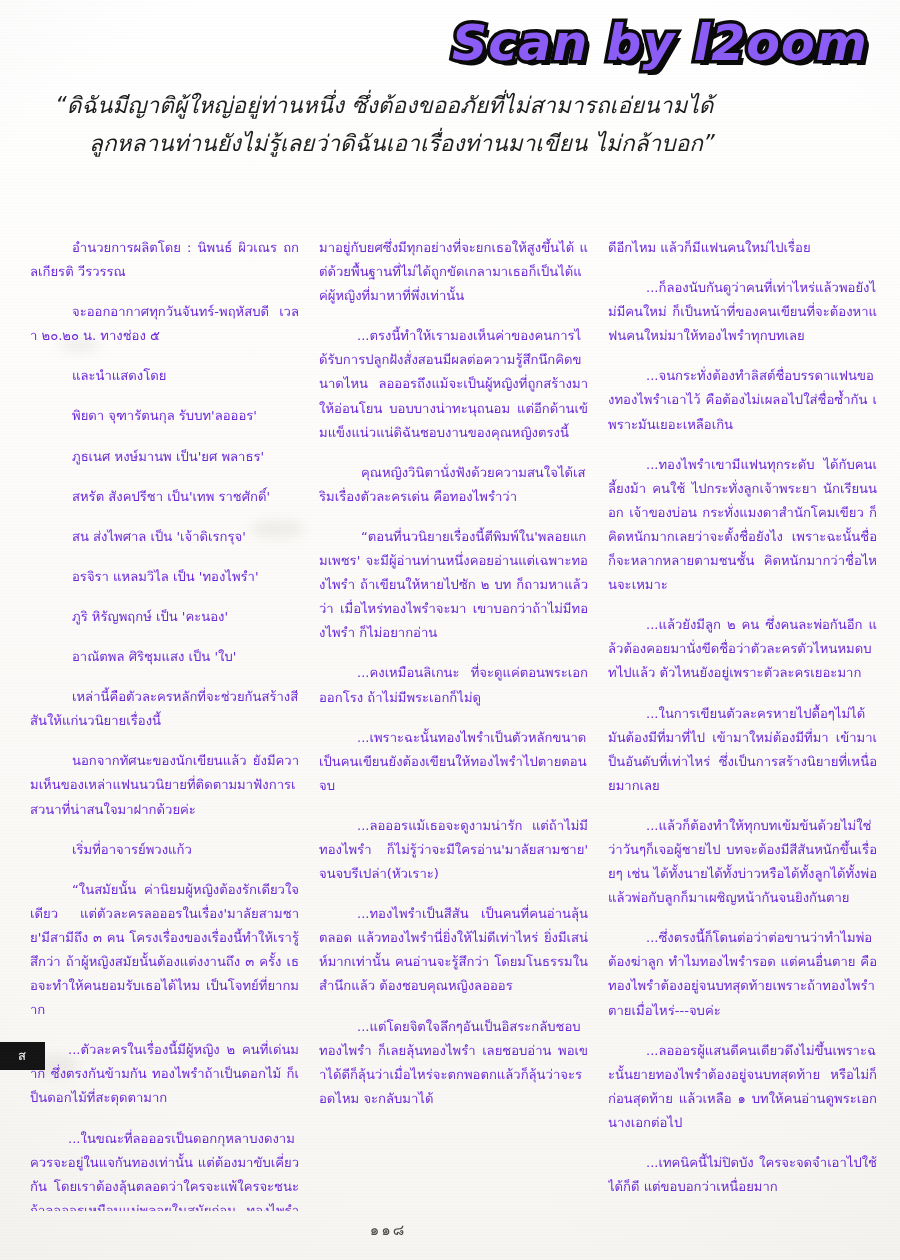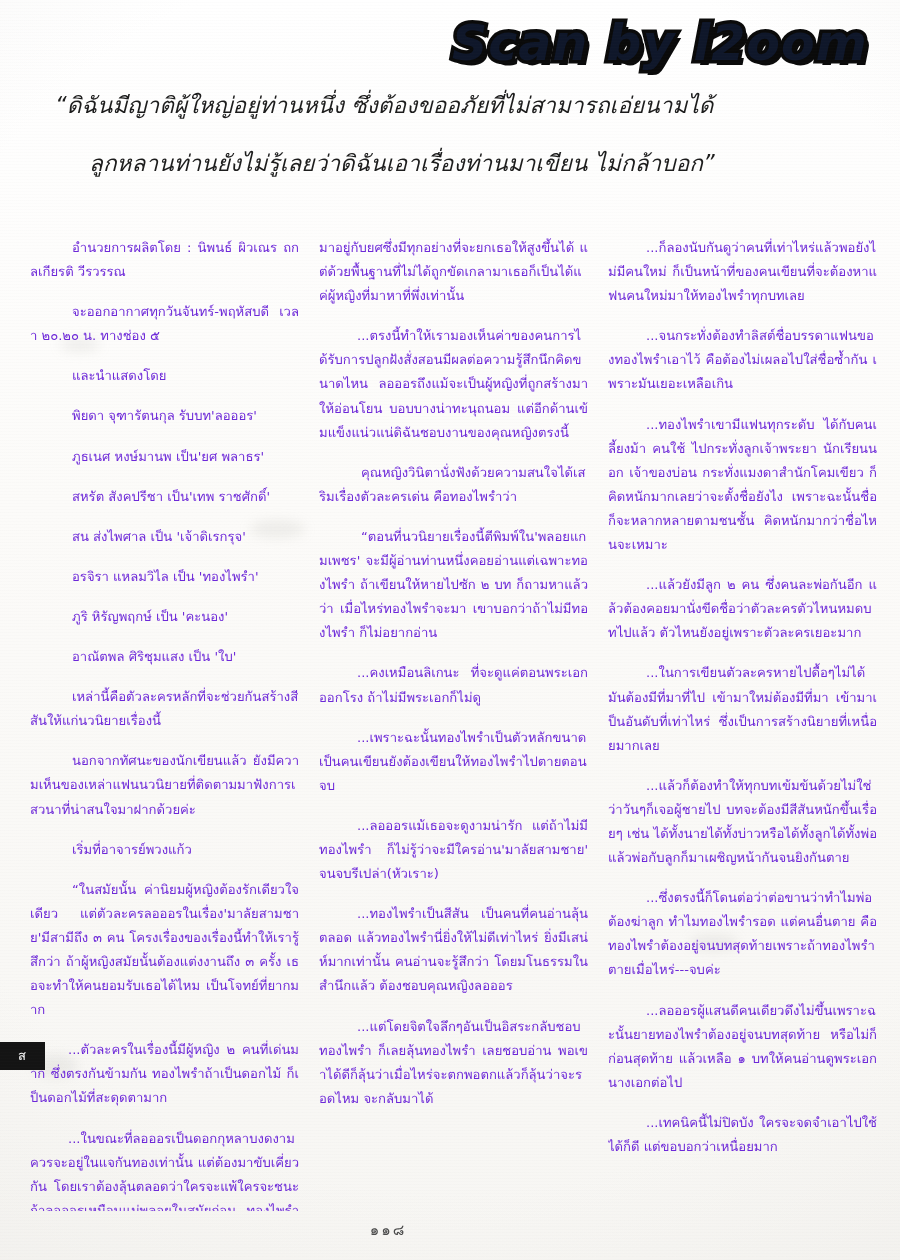--- a/index.html
+++ b/index.html
@@ -41,21 +41,21 @@
     top: 14px;
     width: 430px;
     height: 62px;
   }
   #watermark .wm-text {
     font-family: "DejaVu Sans", "Liberation Sans", sans-serif;
     font-size: 49px;
     font-weight: bold;
     font-style: italic;
     letter-spacing: 1px;
-    color: #0f172a;
+    color: #8b5cf6;
     -webkit-text-stroke: 7px #0a0a0a;
     paint-order: stroke fill;
     white-space: nowrap;
     line-height: 60px;
     text-shadow: 5px 5px 0 #0a0a0a;
   }
 
   
   #headline {
     position: absolute;
@@ -64,21 +64,21 @@
     width: 790px;
     text-align: left;
     color: #1c1c1c;
     font-family: "DejaVu Sans", "Liberation Sans", sans-serif;
     font-style: italic;
     font-size: 22.5px;
     line-height: 38px;
     letter-spacing: .1px;
   }
   #headline .hl-line { display: block; white-space: nowrap; }
-  #headline .hl-line.l2 { padding-left: 34px; margin-top: 20px; }
+  #headline .hl-line.l2 { padding-left: 34px; }
 
   
   #columns {
     position: absolute;
     left: 30px;
     top: 236px;
     width: 848px;
     height: 975px;
     display: flex;
     gap: 20px;
@@ -180,20 +180,21 @@
         <div class="para ell"><span class="ind"></span><span>...ตรงนี้ทำให้เรามองเห็นค่าของคนการได้รับการปลูกฝังสั่งสอนมีผลต่อความรู้สึกนึกคิดขนาดไหน  ลอออรถึงแม้จะเป็นผู้หญิงที่ถูกสร้างมาให้อ่อนโยน  บอบบางน่าทะนุถนอม  แต่อีกด้านเข้มแข็งแน่วแน่ดิฉันชอบงานของคุณหญิงตรงนี้</span></div>
         <div class="para"><span class="ind"></span><span>คุณหญิงวินิตานั่งฟังด้วยความสนใจได้เสริมเรื่องตัวละครเด่น  คือทองไพรำว่า</span></div>
         <div class="para"><span class="ind"></span><span>“ตอนที่นวนิยายเรื่องนี้ตีพิมพ์ใน'พลอยแกมเพชร' จะมีผู้อ่านท่านหนึ่งคอยอ่านแต่เฉพาะทองไพรำ  ถ้าเขียนให้หายไปซัก ๒ บท  ก็ถามหาแล้วว่า เมื่อไหร่ทองไพรำจะมา  เขาบอกว่าถ้าไม่มีทองไพรำ ก็ไม่อยากอ่าน</span></div>
         <div class="para ell"><span class="ind"></span><span>...คงเหมือนลิเกนะ  ที่จะดูแค่ตอนพระเอกออกโรง  ถ้าไม่มีพระเอกก็ไม่ดู</span></div>
         <div class="para ell"><span class="ind"></span><span>...เพราะฉะนั้นทองไพรำเป็นตัวหลักขนาดเป็นคนเขียนยังต้องเขียนให้ทองไพรำไปตายตอนจบ</span></div>
         <div class="para ell"><span class="ind"></span><span>...ลอออรแม้เธอจะดูงามน่ารัก  แต่ถ้าไม่มีทองไพรำ ก็ไม่รู้ว่าจะมีใครอ่าน'มาลัยสามชาย' จนจบรีเปล่า(หัวเราะ)</span></div>
         <div class="para ell"><span class="ind"></span><span>...ทองไพรำเป็นสีสัน  เป็นคนที่คนอ่านลุ้นตลอด   แล้วทองไพรำนี่ยิ่งให้ไม่ดีเท่าไหร่ ยิ่งมีเสน่ห์มากเท่านั้น คนอ่านจะรู้สึกว่า  โดยมโนธรรมในสำนึกแล้ว  ต้องชอบคุณหญิงลอออร</span></div>
         <div class="para ell"><span class="ind"></span><span>...แต่โดยจิตใจลึกๆอันเป็นอิสระกลับชอบทองไพรำ ก็เลยลุ้นทองไพรำ เลยชอบอ่าน  พอเขาได้ดีก็ลุ้นว่าเมื่อไหร่จะตกพอตกแล้วก็ลุ้นว่าจะรอดไหม จะกลับมาได้</span></div>
       </div>
     <div class="column" id="col-3">
+        <div class="para"><span>ดีอีกไหม  แล้วก็มีแฟนคนใหม่ไปเรื่อย</span></div>
         <div class="para ell"><span class="ind"></span><span>...ก็ลองนับกันดูว่าคนที่เท่าไหร่แล้วพอยังไม่มีคนใหม่ ก็เป็นหน้าที่ของคนเขียนที่จะต้องหาแฟนคนใหม่มาให้ทองไพรำทุกบทเลย</span></div>
         <div class="para ell"><span class="ind"></span><span>...จนกระทั่งต้องทำลิสต์ชื่อบรรดาแฟนของทองไพรำเอาไว้  คือต้องไม่เผลอไปใส่ชื่อซ้ำกัน  เพราะมันเยอะเหลือเกิน</span></div>
         <div class="para ell"><span class="ind"></span><span>...ทองไพรำเขามีแฟนทุกระดับ  ได้กับคนเลี้ยงม้า คนใช้ ไปกระทั่งลูกเจ้าพระยา นักเรียนนอก เจ้าของบ่อน กระทั่งแมงดาสำนักโคมเขียว  ก็คิดหนักมากเลยว่าจะตั้งชื่อยังไง เพราะฉะนั้นชื่อก็จะหลากหลายตามชนชั้น คิดหนักมากว่าชื่อไหนจะเหมาะ</span></div>
         <div class="para ell"><span class="ind"></span><span>...แล้วยังมีลูก ๒ คน ซึ่งคนละพ่อกันอีก  แล้วต้องคอยมานั่งขีดชื่อว่าตัวละครตัวไหนหมดบทไปแล้ว  ตัวไหนยังอยู่เพราะตัวละครเยอะมาก</span></div>
         <div class="para ell"><span class="ind"></span><span>...ในการเขียนตัวละครหายไปดื้อๆไม่ได้  มันต้องมีที่มาที่ไป  เข้ามาใหม่ต้องมีที่มา  เข้ามาเป็นอันดับที่เท่าไหร่  ซึ่งเป็นการสร้างนิยายที่เหนื่อยมากเลย</span></div>
         <div class="para ell"><span class="ind"></span><span>...แล้วก็ต้องทำให้ทุกบทเข้มข้นด้วยไม่ใช่ว่าวันๆก็เจอผู้ชายไป บทจะต้องมีสีสันหนักขึ้นเรื่อยๆ เช่น  ได้ทั้งนายได้ทั้งบ่าวหรือได้ทั้งลูกได้ทั้งพ่อ  แล้วพ่อกับลูกก็มาเผชิญหน้ากันจนยิงกันตาย</span></div>
         <div class="para ell"><span class="ind"></span><span>...ซึ่งตรงนี้ก็โดนต่อว่าต่อขานว่าทำไมพ่อต้องฆ่าลูก  ทำไมทองไพรำรอด  แต่คนอื่นตาย  คือทองไพรำต้องอยู่จนบทสุดท้ายเพราะถ้าทองไพรำตายเมื่อไหร่---จบค่ะ</span></div>
         <div class="para ell"><span class="ind"></span><span>...ลอออรผู้แสนดีคนเดียวดึงไม่ขึ้นเพราะฉะนั้นยายทองไพรำต้องอยู่จนบทสุดท้าย หรือไม่ก็ก่อนสุดท้าย แล้วเหลือ ๑ บทให้คนอ่านดูพระเอกนางเอกต่อไป</span></div>
         <div class="para ell"><span class="ind"></span><span>...เทคนิคนี้ไม่ปิดบัง  ใครจะจดจำเอาไปใช้ได้ก็ดี  แต่ขอบอกว่าเหนื่อยมาก</span></div>
       </div>

